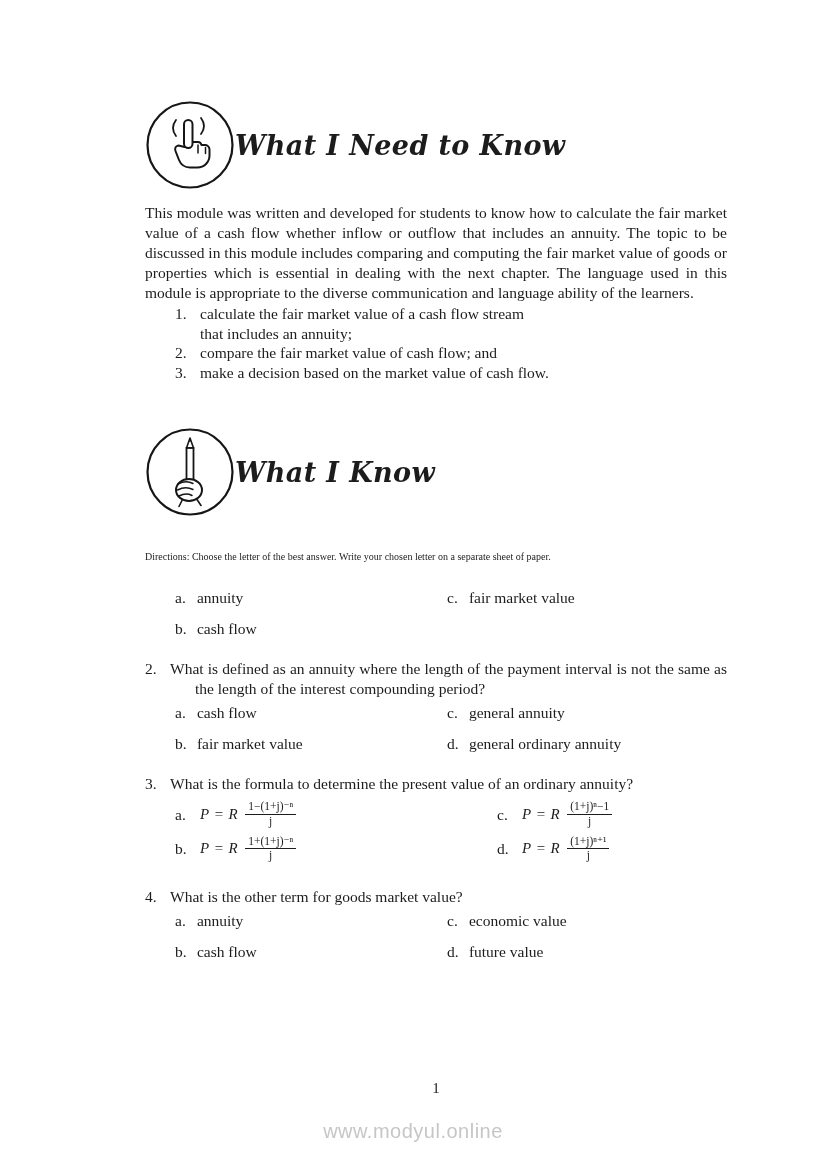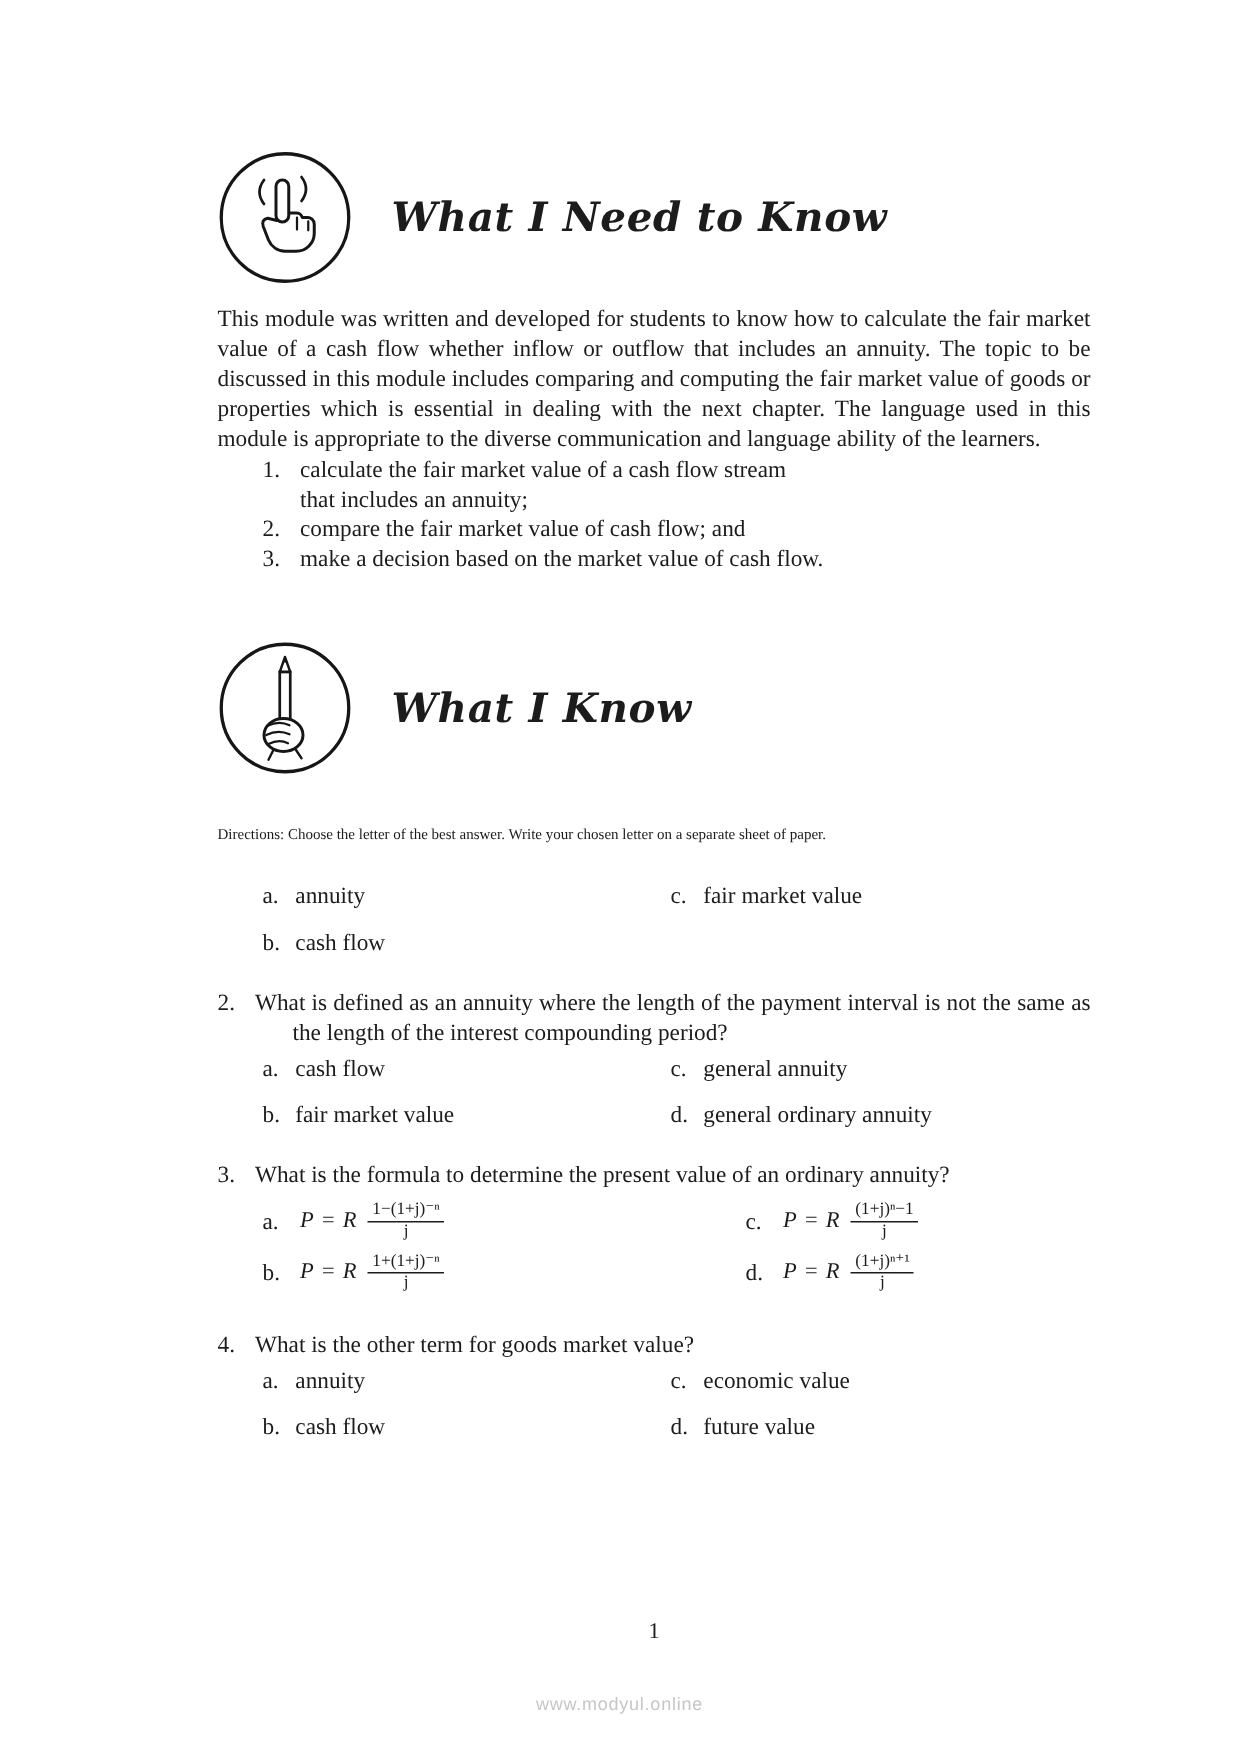--- a/index.html
+++ b/index.html
@@ -9,21 +9,21 @@
     color: #1c1c1c;
     font-family: "Liberation Serif", "DejaVu Serif", serif;
     position: relative;
     overflow: hidden;
   }
   .page {
     position: absolute; inset: 0;
     padding: 100px 99px 0 145px;
     box-sizing: border-box;
   }
-  .section-header { display: flex; align-items: center; gap: 26px; }
+  .section-header { display: flex; align-items: center; }
   .icon-svg { width: 90px; height: 90px; flex: none; display: block; }
   .section-title {
     font-family: "DejaVu Serif", "Liberation Serif", serif;
     font-size: 27px; font-weight: bold; font-style: italic;
     margin: 0; letter-spacing: 0.4px;
   }
   .body-text { font-size: 15.5px; line-height: 20px; text-align: justify; margin: 0; }
   .intro { margin-top: 13px; }
   .objectives-intro { margin-top: 24px; text-align: left; }
   .objectives { margin: 1px 0 0 30px; }
@@ -58,21 +58,21 @@
     vertical-align: middle;
   }
   .frac .num, .frac .den { padding: 0 3px; }
   .frac .den { border-top: 1px solid #1c1c1c; }
   .page-number {
     position: absolute; bottom: 72px; left: 145px; right: 99px;
     text-align: center; font-size: 15px;
   }
   .watermark {
     position: absolute; bottom: 26px; left: 0; right: 0;
-    text-align: center; font-size: 12px; color: #c6c6c6;
+    text-align: center; font-size: 20px; color: #c6c6c6;
     font-family: "Liberation Sans", "DejaVu Sans", sans-serif;
     letter-spacing: 0.5px;
   }
 </style>
 </head>
 <body>
 
 <div class="page">
 
   <div class="section-header">

